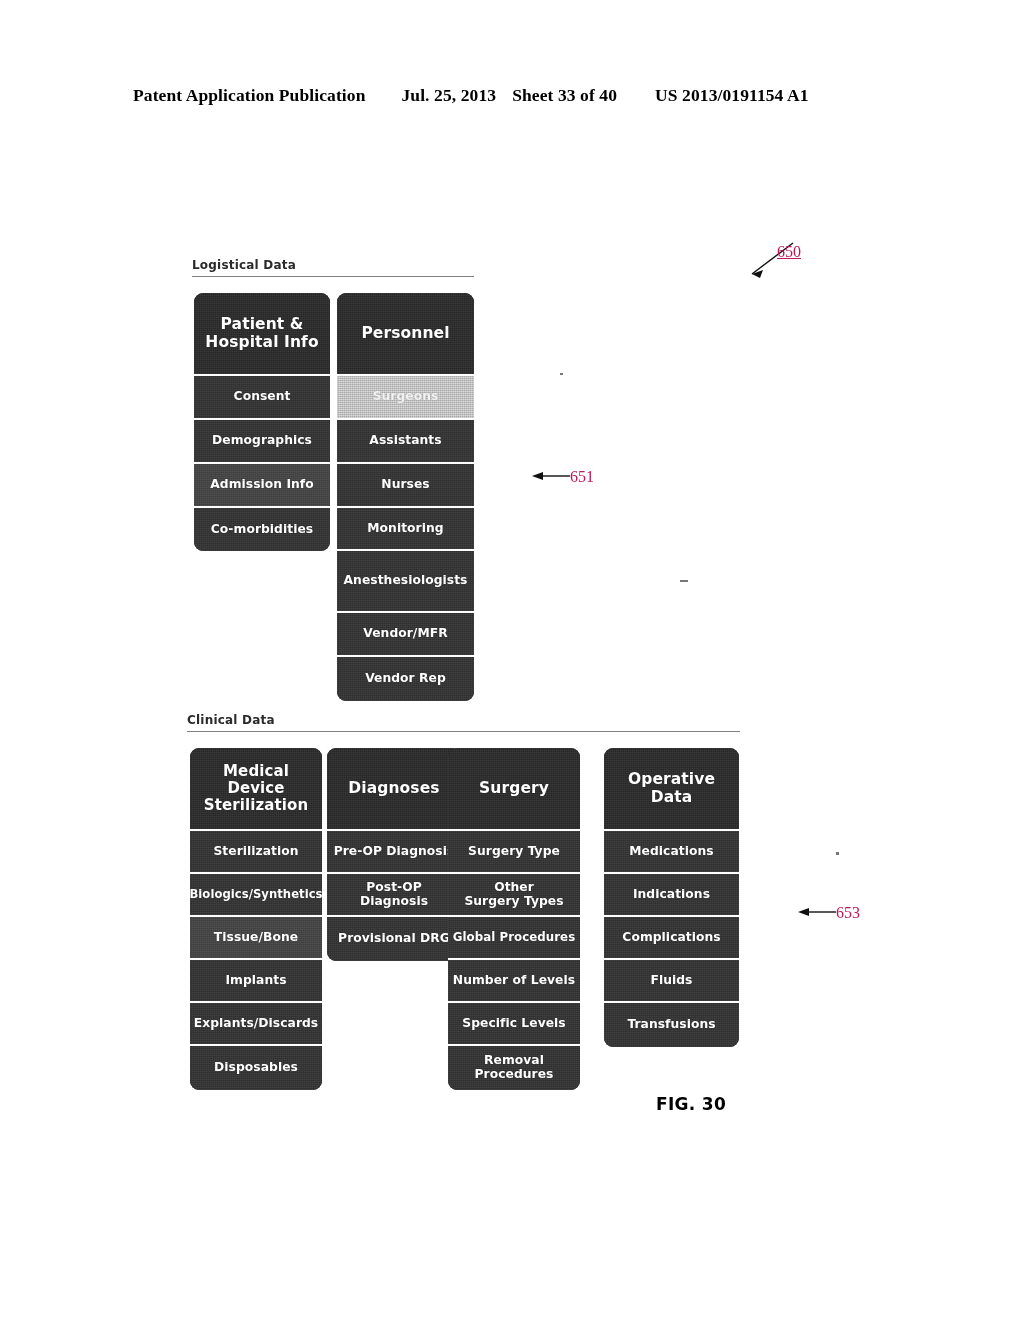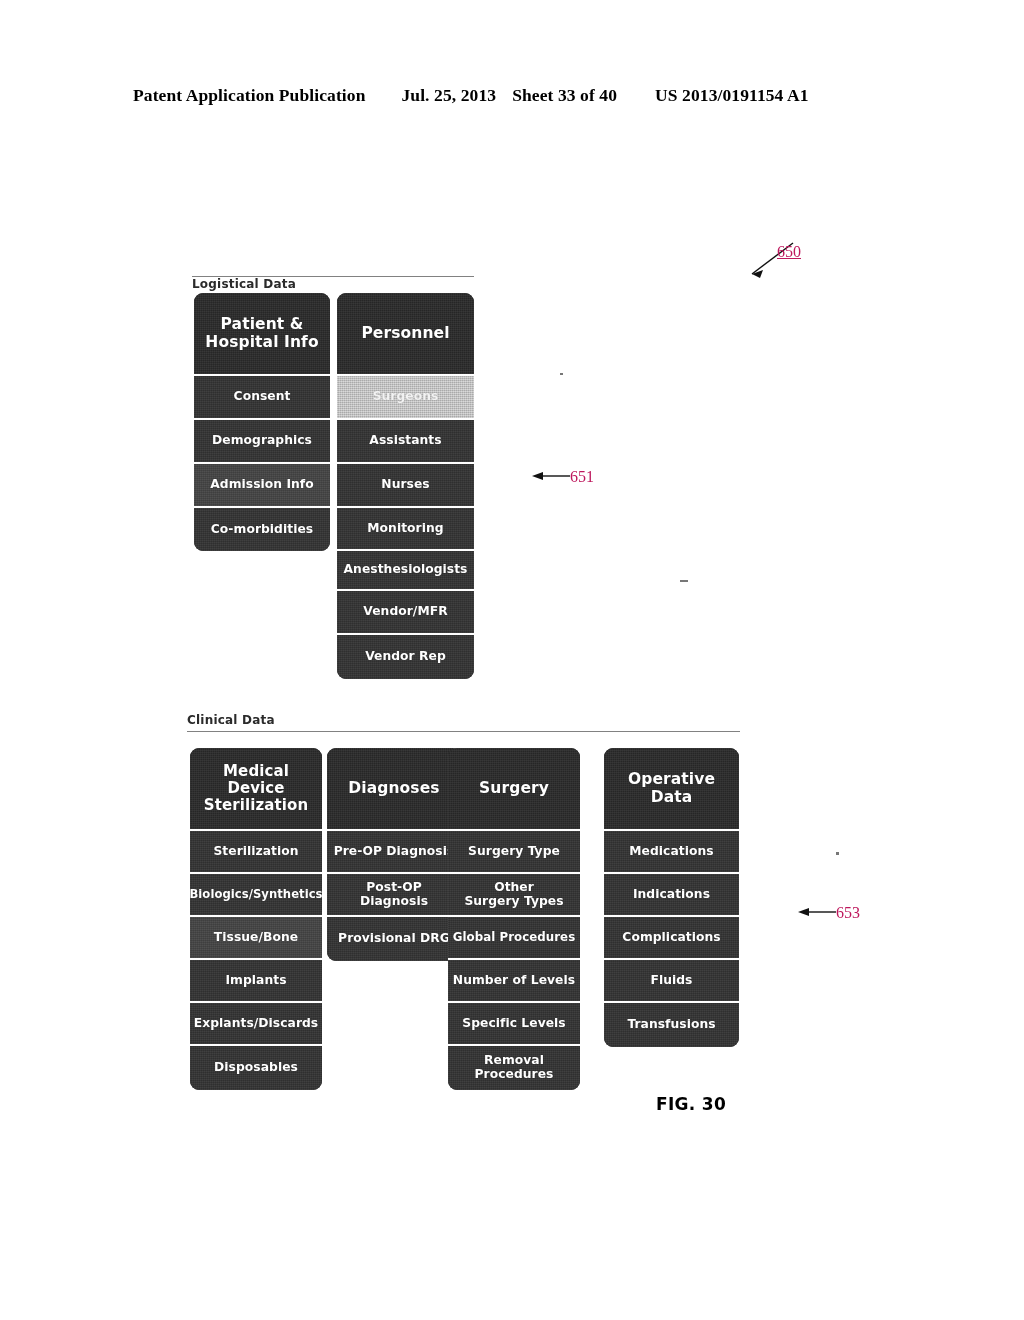--- a/index.html
+++ b/index.html
@@ -148,21 +148,21 @@
 
 <div id="patent-header">
   <span class="hdr-pub">Patent Application Publication</span>
   <span class="hdr-date">Jul. 25, 2013</span>
   <span class="hdr-sheet">Sheet 33 of 40</span>
   <span class="hdr-num">US 2013/0191154 A1</span>
 </div>
 
 <div id="figure">
 
-  <div class="section-label" style="left:192px; top:258px;margin-top:19px;">Logistical Data</div>
+  <div class="section-label" style="left:192px; top:258px;">Logistical Data</div>
   <div class="section-rule" style="left:192px; top:276px; width:282px;"></div>
 
   <div class="col" style="left:194px; top:293px; width:136px;">
     <div class="cell head" style="height:83px; flex-direction:column;">
       <span>Patient &amp;</span>
       <span>Hospital Info</span>
     </div>
     <div class="cell sub" style="height:44px;">
       <span>Consent</span>
     </div>
@@ -186,21 +186,21 @@
     </div>
     <div class="cell sub" style="height:44px;">
       <span>Assistants</span>
     </div>
     <div class="cell sub" style="height:44px;">
       <span>Nurses</span>
     </div>
     <div class="cell sub" style="height:43px;">
       <span>Monitoring</span>
     </div>
-    <div class="cell sub" style="height:40px;">
+    <div class="cell sub" style="height:62px;">
       <span>Anesthesiologists</span>
     </div>
     <div class="cell sub" style="height:44px;">
       <span>Vendor/MFR</span>
     </div>
     <div class="cell sub" style="height:44px;">
       <span>Vendor Rep</span>
     </div>
   </div>
 

